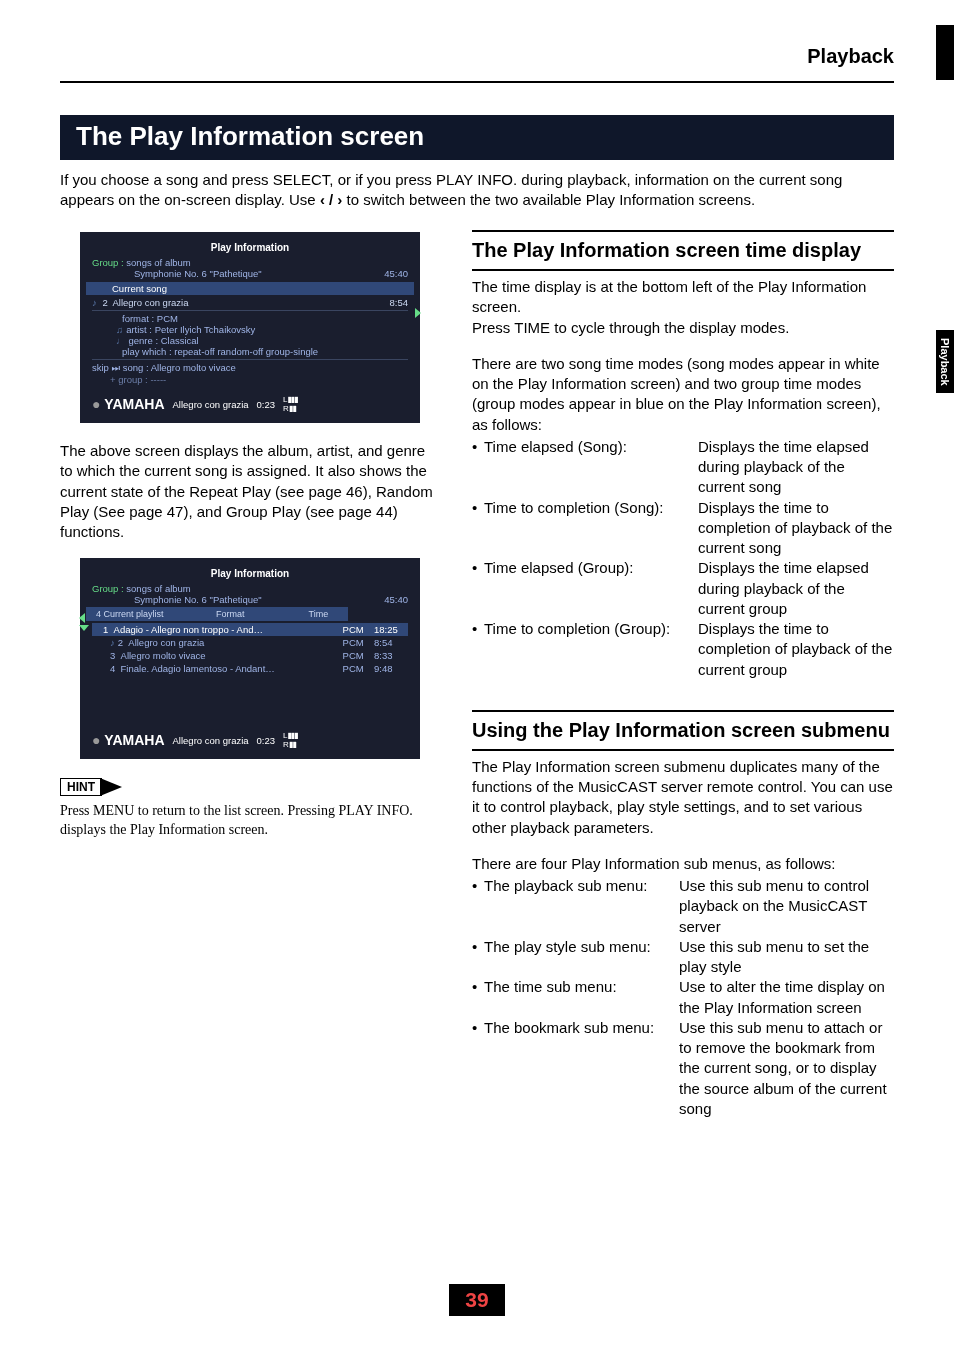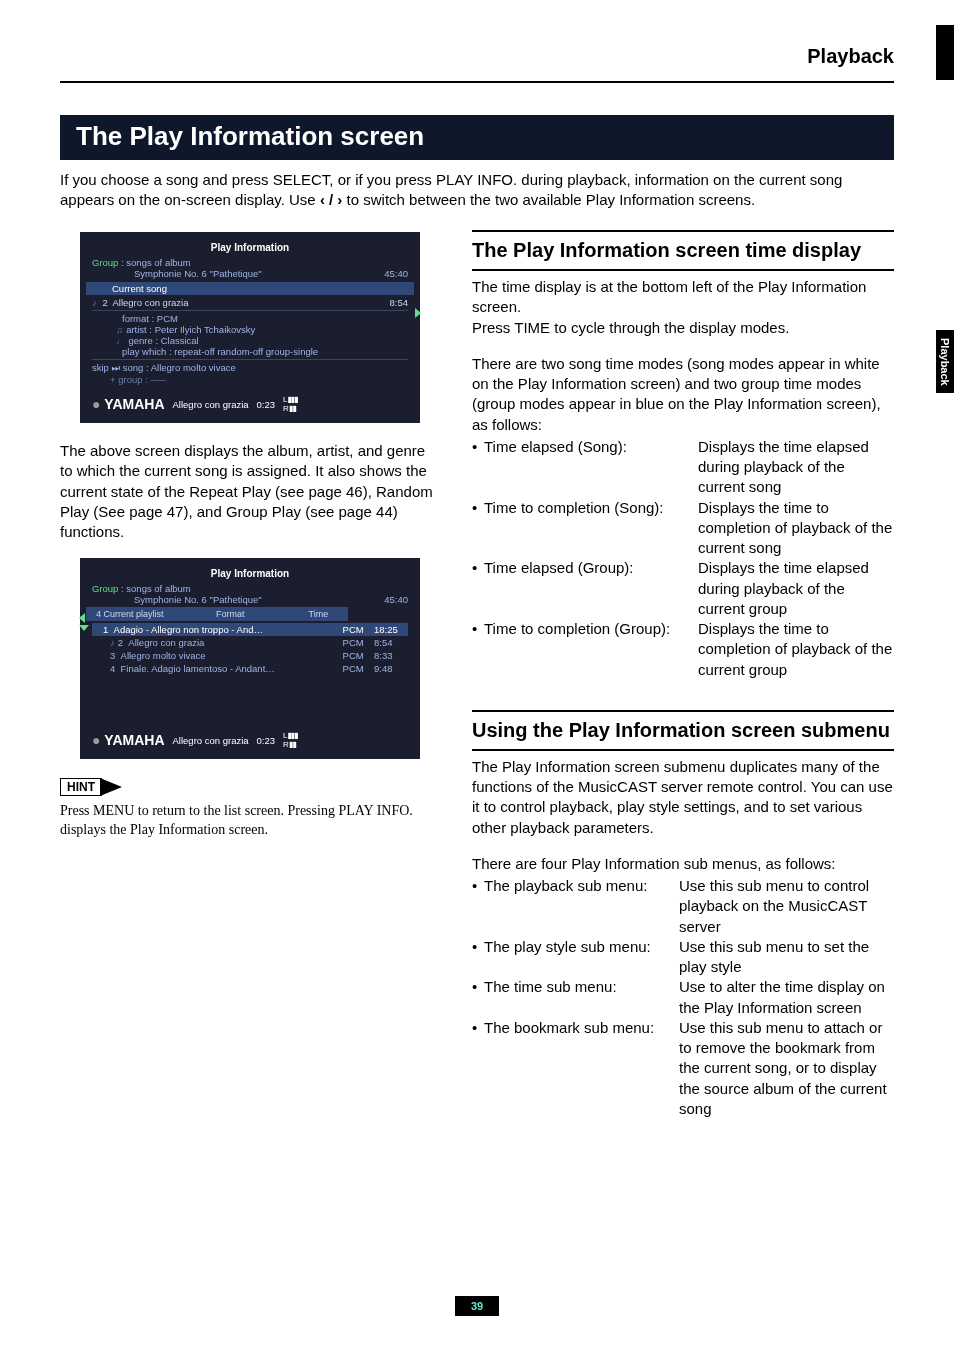--- a/index.html
+++ b/index.html
@@ -130,22 +130,22 @@
   .kv-list { font-size: 15px; line-height: 1.35; }
   .kv-row { display: flex; align-items:flex-start; }
   .kv-bullet { flex: 0 0 12px; }
   .kv-label { flex: 0 0 195px; }
   .kv-label-wide { flex: 0 0 214px; }
   .kv-val { flex: 1; }
   .pagenum {
     position: absolute; left: 0; right: 0; bottom: 35px; text-align: center;
   }
   .pagenum span {
-    display: inline-block; background: #000; color: #5eead4; font-weight: bold;
-    padding: 4px 16px; font-size: 11px;
+    display: inline-block; background: #000; color: #ef4444; font-weight: bold;
+    padding: 4px 16px; font-size: 21px;
   }
   table.playlist { width:100%; border-collapse: collapse; font-size:9.5px; }
   table.playlist th { color:#cbd8f2; text-align:left; font-weight:normal; font-size:9px;}
   .note-icon { color:#5977a9; margin-right:3px;}
   .ss-brand { font-size:14px; color:#999; }
   .ss-brand b{color:#fff;}
   .ss-meter{font-size:8px;color:#fff;letter-spacing:-1px;}
 </style>
 </head>
 <body>

